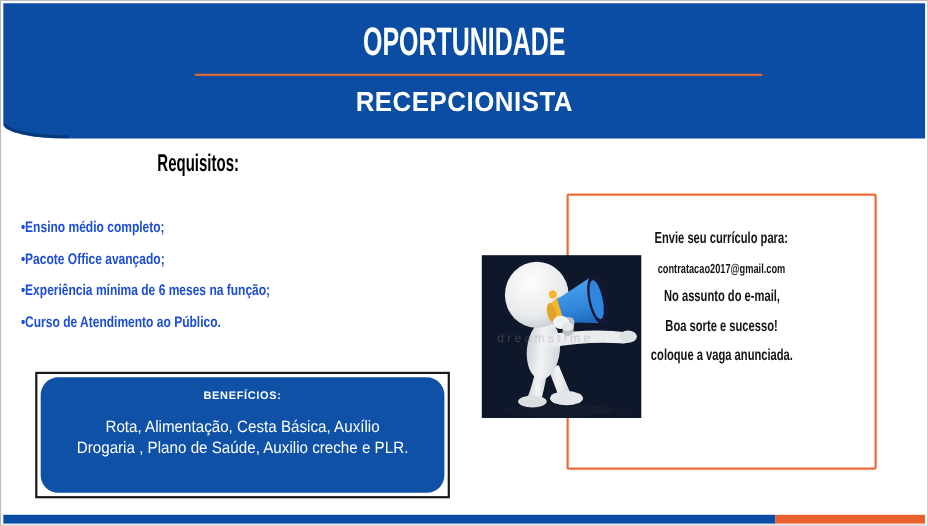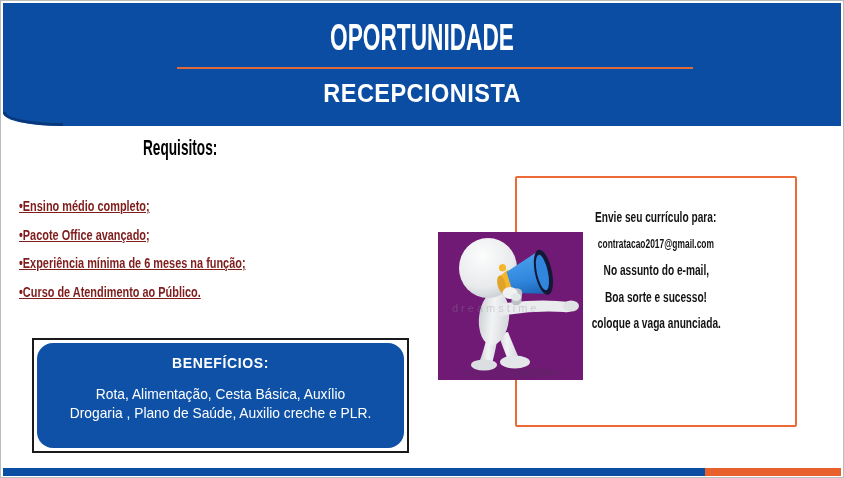--- a/index.html
+++ b/index.html
@@ -39,57 +39,56 @@
   .job-title > span { display:inline-block; transform:scaleX(.94); transform-origin:50% 50%; }
 
   
   .req-heading {
     position:absolute; left:142px; top:134px;
     color:#000000; font-size:22px; font-weight:bold; white-space:nowrap;
   }
   .req-heading > span { display:inline-block; transform:scaleX(.62); transform-origin:0 50%; }
   .req-list {
     position:absolute; left:18px; top:191px; width:420px;
-    color:#7f1d1d; font-size:14px; font-weight:bold; line-height:28.5px;
+    color:#1d4ed8; font-size:14px; font-weight:bold; line-height:28.5px;
     white-space:nowrap;
-    text-decoration:underline;
   }
   .req-list .line { transform:scaleX(.78); transform-origin:0 50%; }
 
   
   .ben-outer {
     position:absolute; left:31px; top:337px; width:377px; height:115px;
     background:#ffffff; border:2px solid #1a1a1a; box-sizing:border-box;
   }
   .ben-inner {
     position:absolute; left:3px; top:3px; right:3px; bottom:3px;
     background:#0E51A7; border-radius:16px; color:#ffffff; text-align:center;
   }
-  .ben-heading { margin-top:12px; font-size:14px; font-weight:bold; letter-spacing:.6px; }
+  .ben-heading { margin-top:12px; font-size:10px; font-weight:bold; letter-spacing:.6px; }
   .ben-text { margin-top:13px; font-size:15px; line-height:19px; }
   .ben-text .line { display:inline-block; transform:scaleX(.92); transform-origin:50% 50%; white-space:nowrap; display:block; }
 
   
   .contact-box {
     position:absolute; left:514px; top:175px; width:282px; height:251px;
     border:2px solid #EC6A38; box-sizing:border-box; border-radius:2px;
   }
   .contact-text {
     position:absolute; left:514px; top:192px; width:282px; text-align:center;
     color:#141414; font-size:14.5px; font-weight:bold; line-height:26.5px;
     white-space:nowrap;
     margin-top:11px;
   }
   .contact-text .line > span { display:inline-block; transform:scaleX(.70); transform-origin:50% 50%; }
   .contact-text .email { font-size:12px; }
 
   
   .photo {
     position:absolute; left:437px; top:231px; width:145px; height:148px;
-    background:#701a75;
+    background:#0f172a;
   }
   .watermark {
     position:absolute; left:14px; top:70px;
     color:#8a8f94; opacity:.32; font-size:11px; letter-spacing:3px;
   }
 
   
   .footer-blue   { position:absolute; left:2px;   top:467px; width:702px; height:8px; background:#0B4DA2; }
   .footer-orange { position:absolute; left:704px; top:467px; width:136px; height:8px; background:#E8612C; }
 </style>

